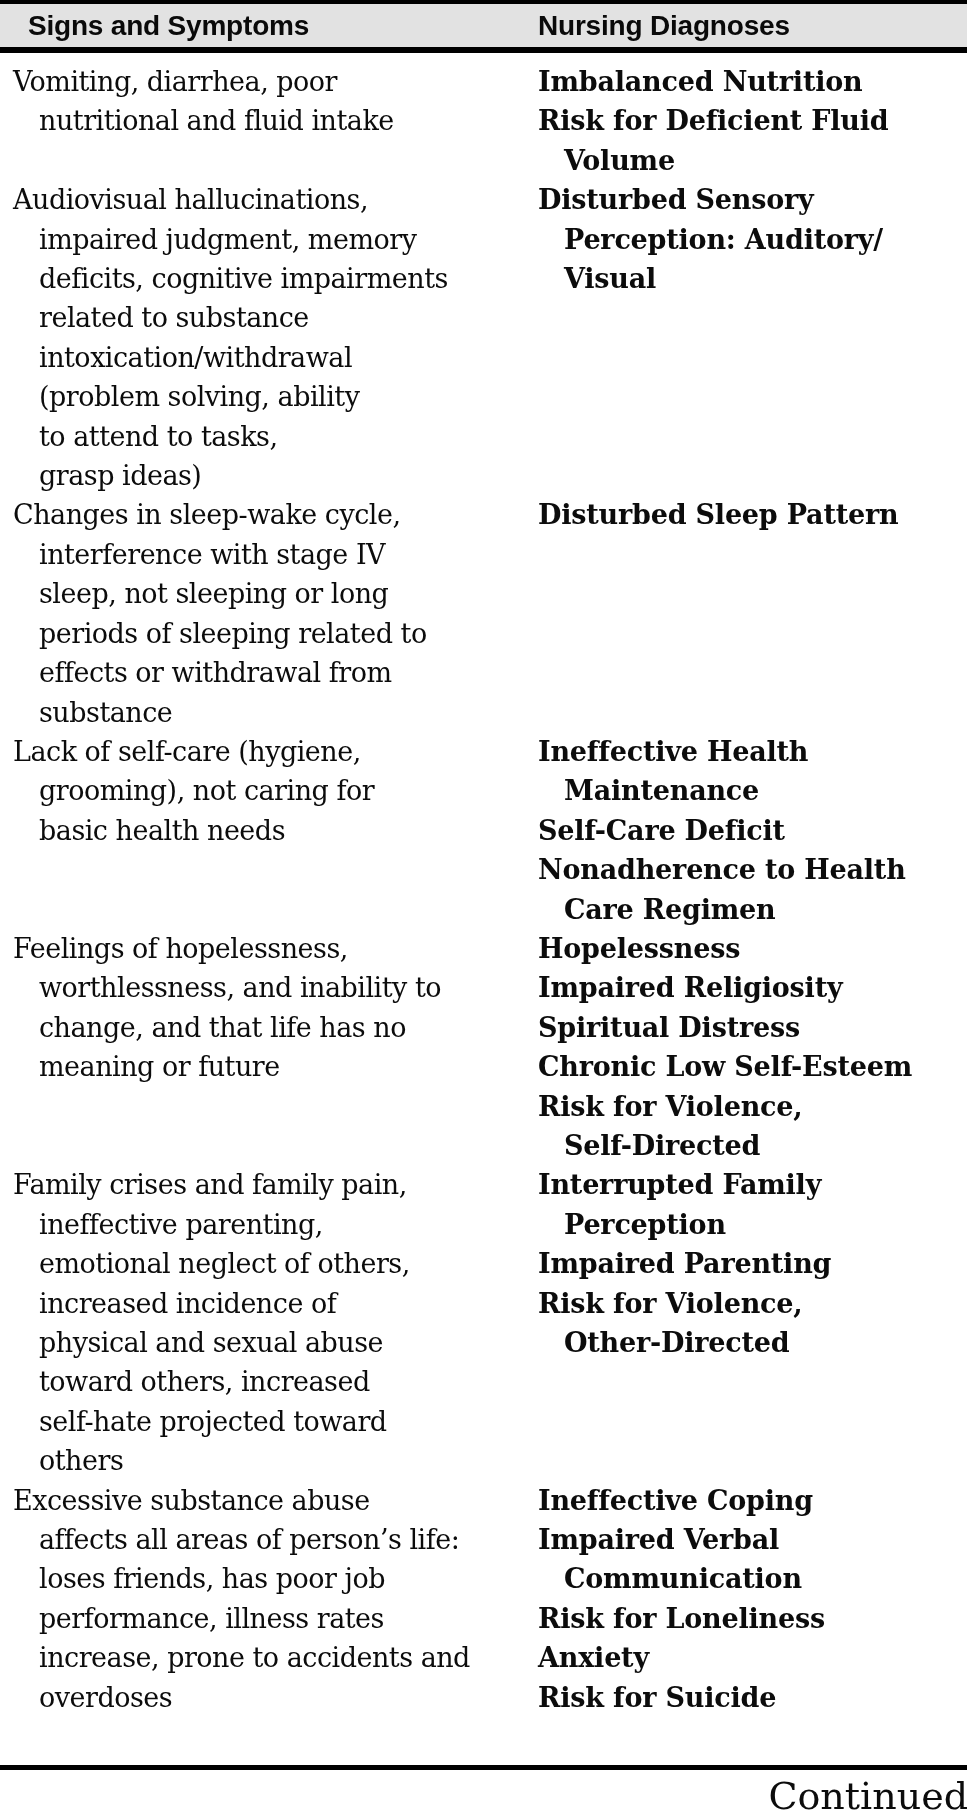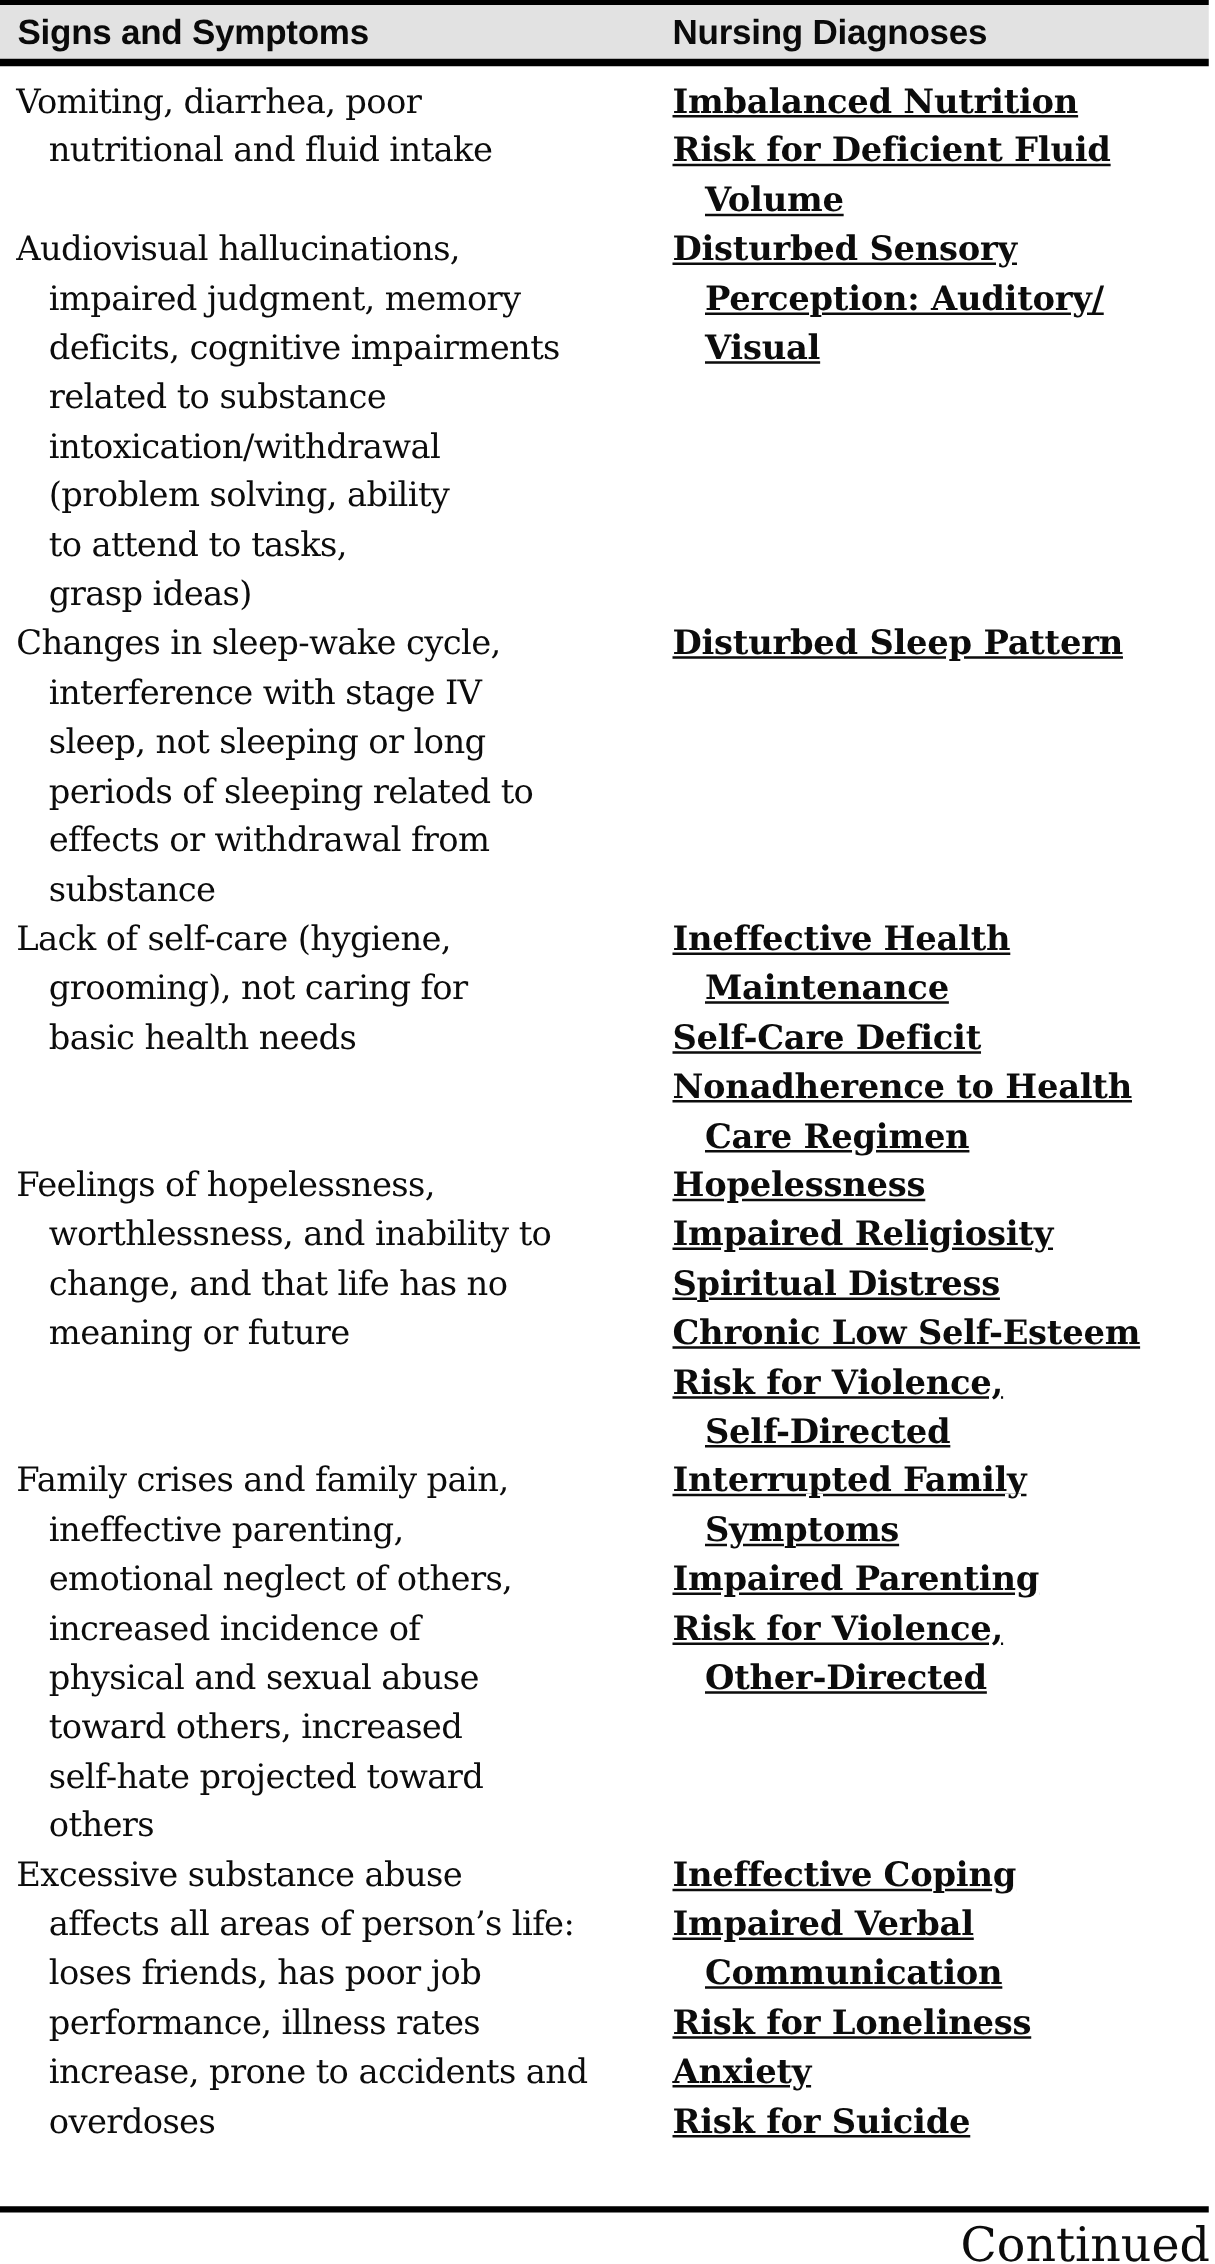--- a/index.html
+++ b/index.html
@@ -22,21 +22,21 @@
     background: #e2e2e2;
     display: grid;
     grid-template-columns: 525px 1fr;
     align-items: center;
     font-family: "Liberation Sans", sans-serif;
     font-weight: 700;
     font-size: 28px;
     color: #0a0a0a;
     letter-spacing: -0.2px;
   }
-  .th-signs { padding-left: 14px; }
+  .th-signs { padding-left: 28px; }
   .th-diagnoses { padding-left: 13px; }
   .head-rule {
     position: absolute; top: 47px; left: 0;
     width: 967px; height: 6px; background: #000000;
   }
   .tbody {
     position: absolute; top: 53px; left: 0;
     width: 828px;
     box-sizing: border-box;
     padding: 9px 0 0 13px;
@@ -44,21 +44,21 @@
     line-height: 39.4px;
     letter-spacing: -0.5px;
   }
   .row {
     display: grid;
     grid-template-columns: 525px 1fr;
     align-items: start;
   }
   .line { white-space: nowrap; }
   .line.indent { padding-left: 26px; }
-  .cell-diagnoses .line { font-weight: 700; letter-spacing: -0.2px; text-decoration: underline; }
+  .cell-diagnoses .line { font-weight: 700; letter-spacing: -0.2px; }
   .bottom-rule {
     position: absolute; top: 1765px; left: 0;
     width: 967px; height: 5px; background: #000000;
   }
   .continued {
     position: absolute; top: 1776px; right: 4px;
     font-size: 38px; line-height: 1.1;
     color: #0c0c0c;
   }
 </style>
@@ -158,21 +158,21 @@
           <div class="line indent">ineffective parenting,</div>
           <div class="line indent">emotional neglect of others,</div>
           <div class="line indent">increased incidence of</div>
           <div class="line indent">physical and sexual abuse</div>
           <div class="line indent">toward others, increased</div>
           <div class="line indent">self-hate projected toward</div>
           <div class="line indent">others</div>
         </div>
     <div class="cell cell-diagnoses">
           <div class="line">Interrupted Family</div>
-          <div class="line indent">Symptoms</div>
+          <div class="line indent">Perception</div>
           <div class="line">Impaired Parenting</div>
           <div class="line">Risk for Violence,</div>
           <div class="line indent">Other-Directed</div>
         </div>
   </div>
 
   <div class="row">
     <div class="cell cell-symptoms">
           <div class="line">Excessive substance abuse</div>
           <div class="line indent">affects all areas of person’s life:</div>

